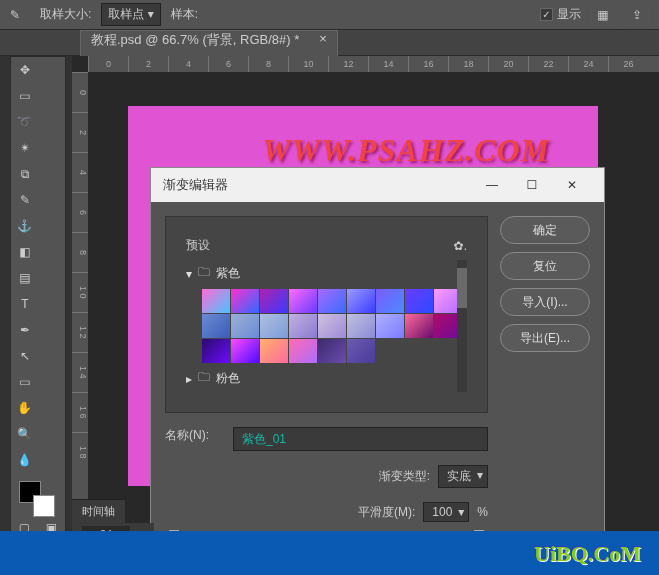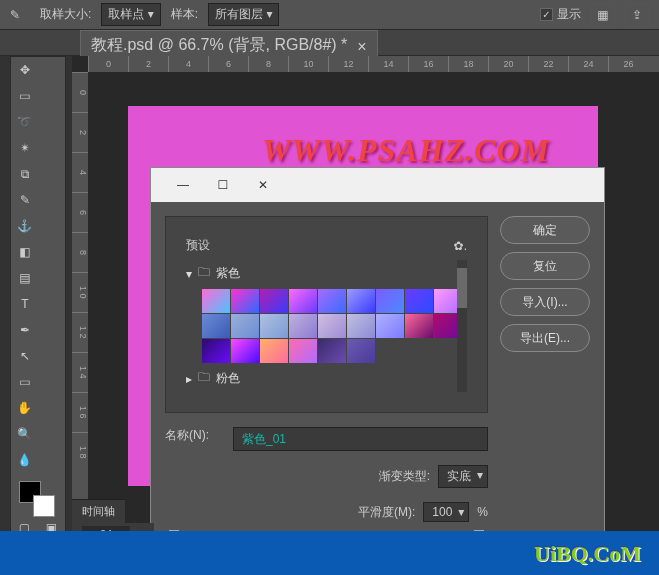--- a/index.html
+++ b/index.html
@@ -5,21 +5,21 @@
 * { margin: 0; padding: 0; box-sizing: border-box; font-family: "Microsoft YaHei", Arial, sans-serif; }
 body { background: #323232; width: 659px; height: 575px; overflow: hidden; position: relative; font-size: 12px; color: #ccc; }
 
 .top-options { height: 30px; background: #535353; display: flex; align-items: center; padding: 0 10px; gap: 10px; border-bottom: 1px solid #2a2a2a; }
 .top-options .dd { background: #3a3a3a; color: #ccc; font-size: 12px; padding: 2px 6px; border: 1px solid #222; }
 .checkbox-wrap { display: flex; align-items: center; gap: 4px; margin-left: auto; }
 .chk { width: 13px; height: 13px; background: #3a3a3a; border: 1px solid #666; display: inline-flex; align-items: center; justify-content: center; color: #ccc; font-size: 10px; }
 .icon-btn { width: 24px; height: 24px; display: inline-flex; align-items: center; justify-content: center; color: #ccc; border: 1px solid #555; }
 
 .tab-bar { height: 26px; background: #434343; display: flex; align-items: center; padding-left: 80px; border-bottom: 1px solid #2a2a2a; }
-.doc-tab { height: 26px; background: #535353; padding: 0 10px; display: flex; align-items: flex-end; gap: 10px; font-size: 16px; color: #ccc; border-top: 1px solid #666; border-left: 1px solid #666; border-right: 1px solid #666; }
+.doc-tab { height: 26px; background: #535353; padding: 0 10px; display: flex; align-items: flex-start; gap: 20px; font-size: 13px; color: #ccc; border-top: 1px solid #666; border-left: 1px solid #666; border-right: 1px solid #666; }
 
 .toolbox { position: absolute; left: 10px; top: 56px; width: 56px; background: #535353; display: flex; flex-wrap: wrap; border: 1px solid #2a2a2a; }
 .toolbox .tool { width: 28px; height: 26px; display: flex; align-items: center; justify-content: center; color: #ccc; }
 .swatches { width: 56px; height: 40px; position: relative; margin-top: 4px; }
 .swatch-fg { position: absolute; left: 8px; top: 4px; width: 22px; height: 22px; background: #000; border: 1px solid #888; }
 .swatch-bg { position: absolute; left: 22px; top: 18px; width: 22px; height: 22px; background: #fff; border: 1px solid #888; }
 .mode-icons { width: 56px; height: 20px; display: flex; justify-content: space-around; padding-top: 4px; }
 
 .canvas-area { position: absolute; left: 72px; top: 56px; right: 0; bottom: 0; background: #282828; }
 .ruler-h { position: absolute; left: 16px; top: 0; right: 0; height: 16px; background: #535353; display: flex; font-size: 9px; color: #aaa; }
@@ -64,21 +64,20 @@
 .uibq { position: absolute; right: 18px; bottom: 8px; font-family: "Comic Sans MS", cursive; font-weight: bold; font-size: 22px; color: #84cc16; text-shadow: 1px 1px 0 #fff, -1px -1px 0 #3333cc; }
 </style>
 </head>
 <body>
 
 <div class="top-options">
   <span style="width:20px">✎</span>
   <span>取样大小:</span>
   <span class="dd"><span>取样点</span> ▾</span>
   <span>样本:</span>
-  <span class="dd"><span>所有图层</span> ▾</span>
   <div class="checkbox-wrap">
     <span class="chk">✓</span>
     <span>显示</span>
   </div>
   <span class="icon-btn">▦</span>
   <span class="icon-btn">⇪</span>
 </div>
 
 <div class="tab-bar">
   <div class="doc-tab">
@@ -142,20 +141,21 @@
       <div>1 4</div>
       <div>1 6</div>
       <div>1 8</div>
     </div>
   <div class="canvas"></div>
   <div class="watermark">WWW.PSAHZ.COM</div>
 </div>
 
 <div class="dialog">
   <div class="titlebar">
+    <span class="title-text">渐变编辑器</span>
     <span class="win-btn">—</span>
     <span class="win-btn">☐</span>
     <span class="win-btn">✕</span>
   </div>
   <div class="dialog-body">
     <div class="left-col">
       <div class="preset-box">
         <div class="preset-head">
           <span>预设</span>
           <span>✿.</span>

